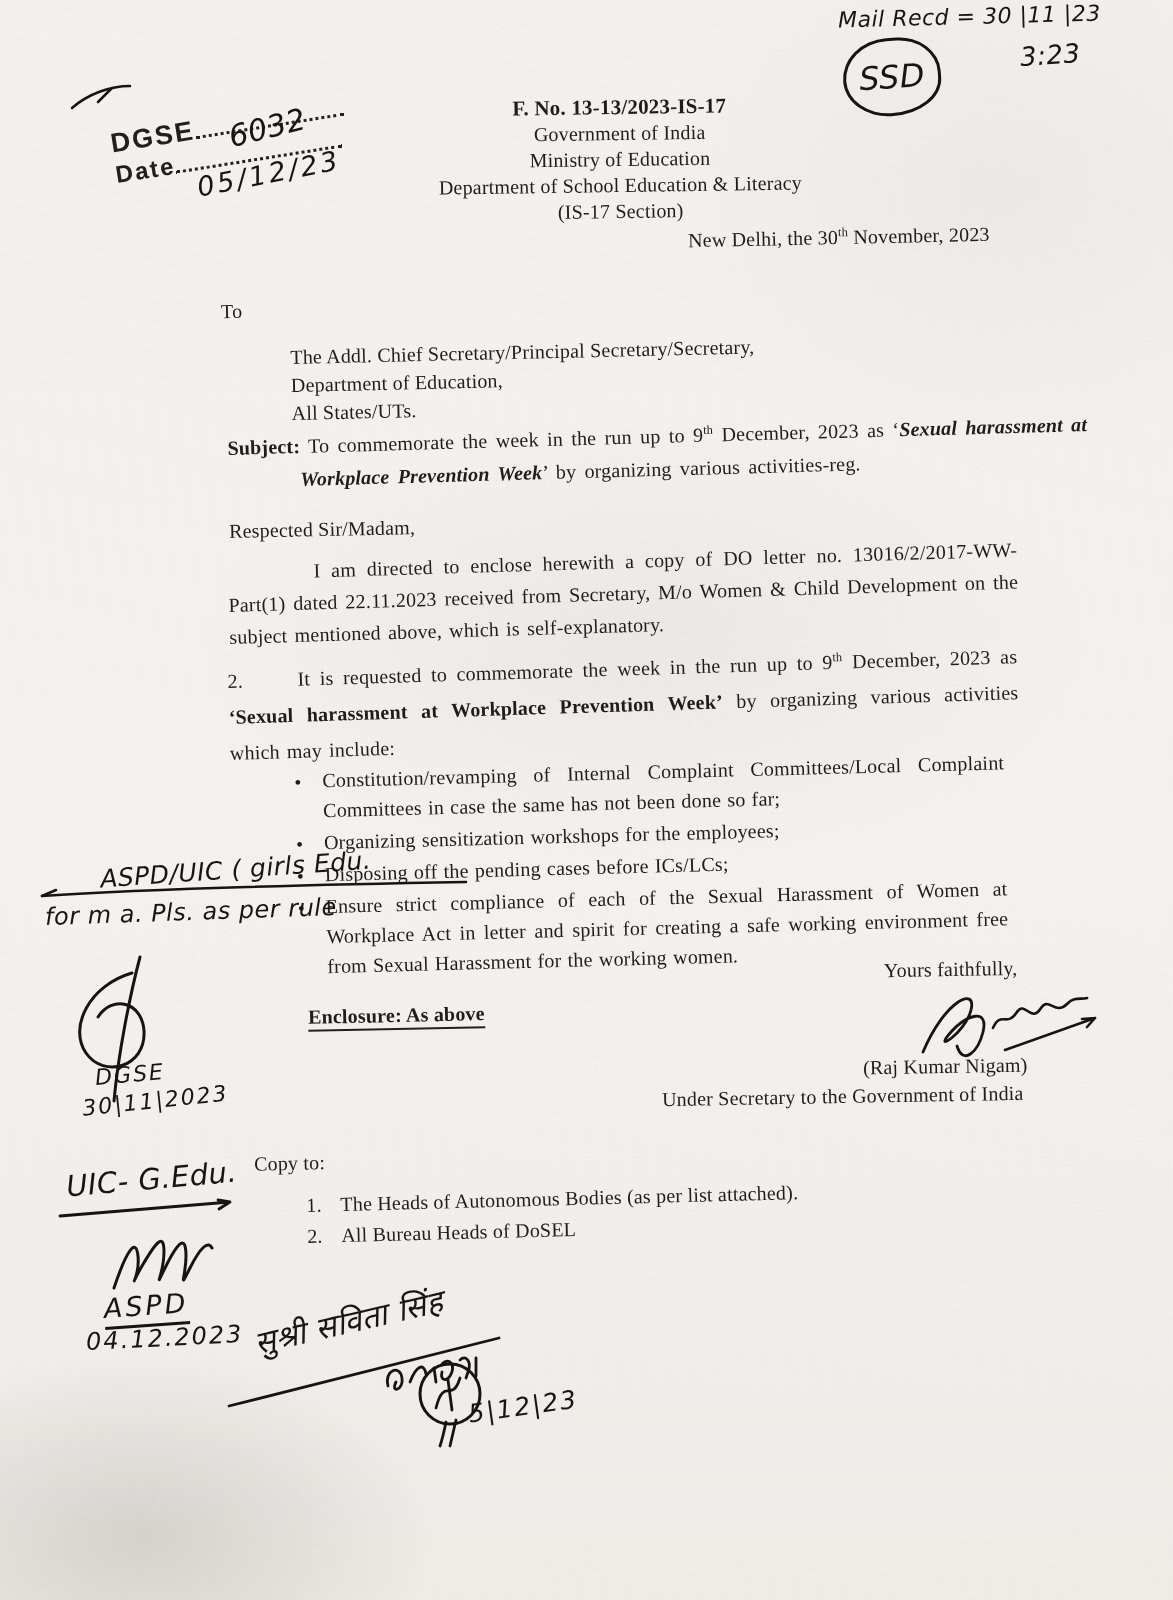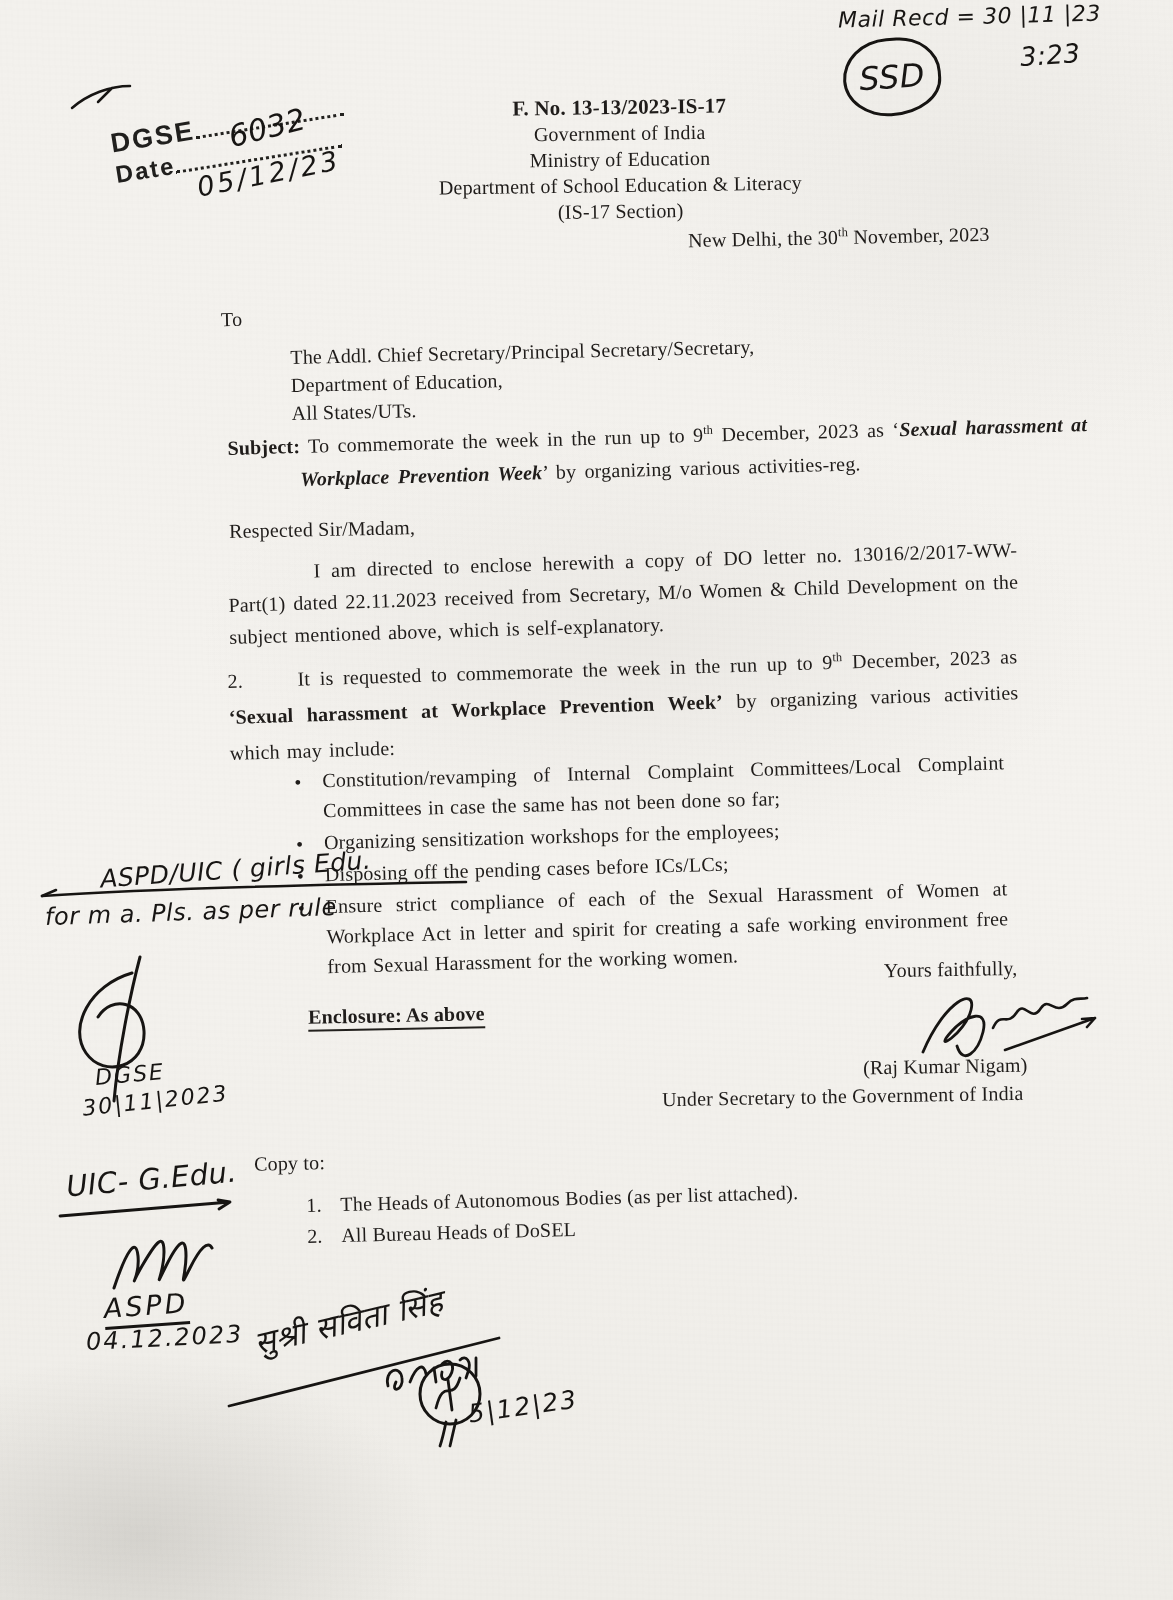--- a/index.html
+++ b/index.html
@@ -85,21 +85,21 @@
   <div style="font-size:20px;">Government of India</div>
   <div style="font-size:20px;">Ministry of Education</div>
   <div style="font-size:20px;">Department of School Education &amp; Literacy</div>
   <div style="font-size:20px;">(IS-17 Section)</div>
 </div>
 
 <div class="abs typed" style="left:688px;top:226px;font-size:20px;transform:rotate(-1.2deg);white-space:nowrap;">
   <span>New Delhi, the 30</span><sup>th</sup><span> November, 2023</span>
 </div>
 
-<div class="abs typed" style="left:221px;top:300px;font-size:20px;transform:rotate(-1deg);margin-top:8px;">To</div>
+<div class="abs typed" style="left:221px;top:300px;font-size:20px;transform:rotate(-1deg);">To</div>
 <div class="abs typed" style="left:290px;top:343px;font-size:20px;line-height:28px;transform:rotate(-1.3deg);transform-origin:left top;">
   <div>The Addl. Chief Secretary/Principal Secretary/Secretary,</div>
   <div>Department of Education,</div>
   <div>All States/UTs.</div>
 </div>
 
 <div class="abs typed just" style="left:227px;top:432px;width:788px;font-size:20px;line-height:33px;transform:rotate(-1.6deg);transform-origin:left top;padding-left:72px;text-indent:-72px;word-spacing:3px;">
   <span class="bold">Subject:</span><span> To commemorate the week in the run up to 9</span><sup>th</sup><span> December, 2023 as ‘</span><span class="bold" style="font-style:italic;">Sexual harassment at Workplace Prevention Week</span><span>’ by organizing various activities-reg.</span>
 </div>
 

